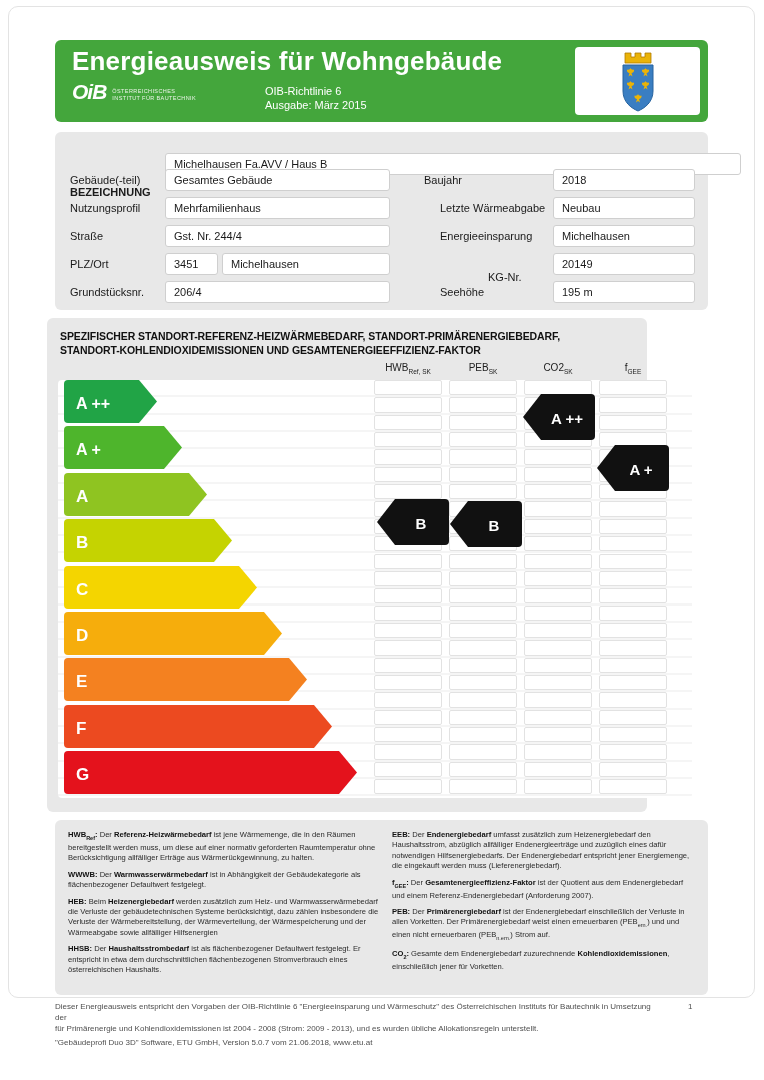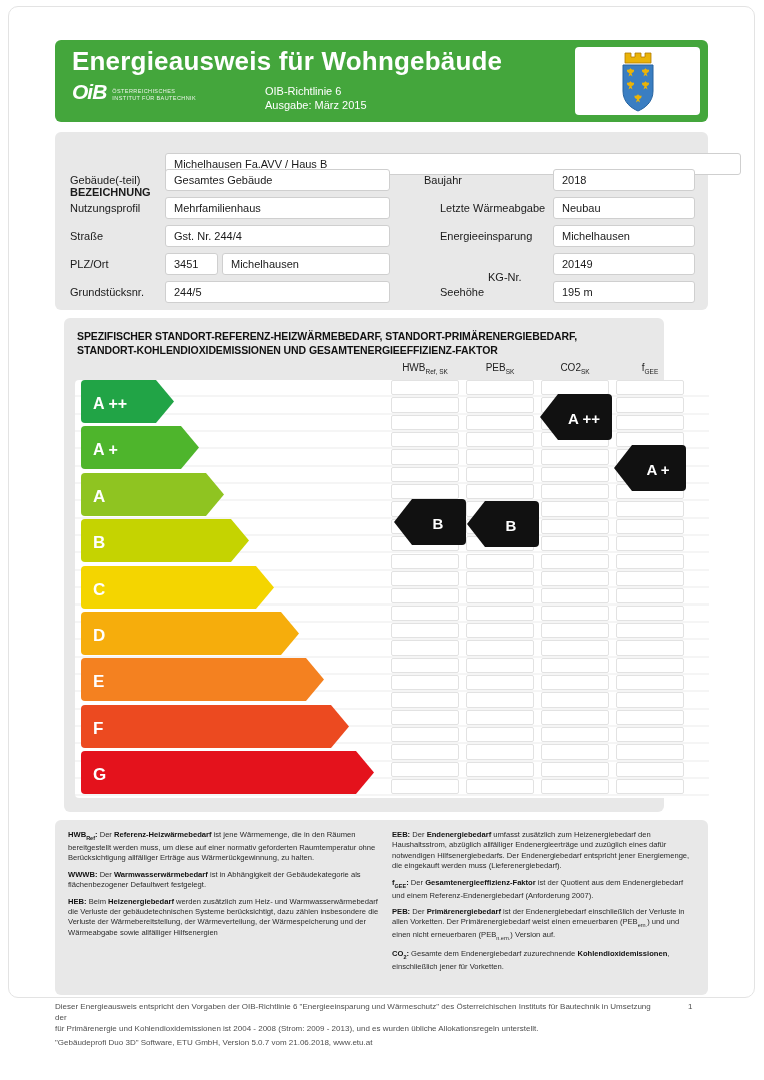--- a/index.html
+++ b/index.html
@@ -24,21 +24,21 @@
   
   .panel { position:absolute; background:#e8e8e8; border-radius:6px; }
   #info { left:55px; top:132px; width:653px; height:178px; }
   .lbl { position:absolute; font-size:11px; color:#1a1a1a; line-height:22px; white-space:nowrap; }
   .lbl.b { font-weight:bold; }
   .vbox { position:absolute; height:22px; background:#fff; border:1px solid #cfcfcf;
           border-radius:3px; font-size:11px; color:#1a1a1a; line-height:20px; padding-left:8px;
           white-space:nowrap; overflow:hidden; }
 
   
-  #chartp { left:64px; top:318px; width:600px; height:494px; }
+  #chartp { left:47px; top:318px; width:600px; height:494px; }
   .ct { position:absolute; left:13px; font-size:10.5px; font-weight:bold; color:#111; letter-spacing:-0.1px; white-space:nowrap;}
   .colhdr { position:absolute; width:68px; text-align:center; font-size:10px; color:#222; top:44px; white-space:nowrap;}
   .colhdr sub { font-size:6.5px; }
   #plot { position:absolute; left:11px; top:62px; width:634px; height:418px;
           background:#fff; border-radius:4px;
           background-image:repeating-linear-gradient(to bottom, #ffffff 0px, #ffffff 15.3px, #f5f5f5 15.3px, #f5f5f5 17.35px); }
   .cell { position:absolute; width:68px; height:15.3px; background:#fff;
           border:1px solid #e2e2e2; border-radius:2px; }
   .band { position:absolute; left:6px; }
   .indic { position:absolute; }
@@ -110,21 +110,21 @@
     <div class="lbl" style="left:385px; top:93px;">Energieeinsparung</div>
     <div class="vbox" style="left:498px; top:93px; width:142px;">Michelhausen</div>
 
     <div class="lbl" style="left:15px; top:121px;">PLZ/Ort</div>
     <div class="vbox" style="left:110px; top:121px; width:53px;">3451</div>
     <div class="vbox" style="left:167px; top:121px; width:168px;">Michelhausen</div>
     <div class="lbl" style="left:385px; top:134px;margin-left:48px;">KG-Nr.</div>
     <div class="vbox" style="left:498px; top:121px; width:142px;">20149</div>
 
     <div class="lbl" style="left:15px; top:149px;">Grundstücksnr.</div>
-    <div class="vbox" style="left:110px; top:149px; width:225px;">244/5</div>
+    <div class="vbox" style="left:110px; top:149px; width:225px;">206/4</div>
     <div class="lbl" style="left:385px; top:149px;">Seehöhe</div>
     <div class="vbox" style="left:498px; top:149px; width:142px;">195 m</div>
   </div>
 
   <div class="panel" id="chartp">
     <div class="ct" style="top:12px;">SPEZIFISCHER STANDORT-REFERENZ-HEIZWÄRMEBEDARF, STANDORT-PRIMÄRENERGIEBEDARF,</div>
     <div class="ct" style="top:26px;">STANDORT-KOHLENDIOXIDEMISSIONEN UND GESAMTENERGIEEFFIZIENZ-FAKTOR</div>
 
     <div class="colhdr" style="left:327px;"><span>HWB</span><sub>Ref, SK</sub></div>
     <div class="colhdr" style="left:402px;"><span>PEB</span><sub>SK</sub></div>
@@ -281,25 +281,26 @@
           <text x="44" y="30" text-anchor="middle" fill="#fff" font-size="15" font-weight="bold" font-family="&quot;Liberation Sans&quot;, sans-serif">A +</text>
         </svg>
       </div>
   </div>
 
   <div class="panel" id="defs">
     <div class="defcol" id="defL" style="left:13px; width:312px;">
         <p><b>HWB<sub>Ref</sub></b><b>:</b><span> Der </span><b>Referenz-Heizwärmebedarf</b><span> ist jene Wärmemenge, die in den Räumen bereitgestellt werden muss, um diese auf einer normativ geforderten Raumtemperatur ohne Berücksichtigung allfälliger Erträge aus Wärmerückgewinnung, zu halten.</span></p>
         <p><b>WWWB:</b><span> Der </span><b>Warmwasserwärmebedarf</b><span> ist in Abhängigkeit der Gebäudekategorie als flächenbezogener Defaultwert festgelegt.</span></p>
         <p><b>HEB:</b><span> Beim </span><b>Heizenergiebedarf</b><span> werden zusätzlich zum Heiz- und Warmwasserwärmebedarf die Verluste der gebäudetechnischen Systeme berücksichtigt, dazu zählen insbesondere die Verluste der Wärmebereitstellung, der Wärmeverteilung, der Wärmespeicherung und der Wärmeabgabe sowie allfälliger Hilfsenergien</span></p>
+        <p><b>HHSB:</b><span> Der </span><b>Haushaltsstrombedarf</b><span> ist als flächenbezogener Defaultwert festgelegt. Er entspricht in etwa dem durchschnittlichen flächenbezogenen Stromverbrauch eines österreichischen Haushalts.</span></p>
       </div>
     <div class="defcol" id="defR" style="left:337px; width:305px;">
         <p><b>EEB:</b><span> Der </span><b>Endenergiebedarf</b><span> umfasst zusätzlich zum Heizenergiebedarf den Haushaltsstrom, abzüglich allfälliger Endenergieerträge und zuzüglich eines dafür notwendigen Hilfsenergiebedarfs. Der Endenergiebedarf entspricht jener Energiemenge, die eingekauft werden muss (Lieferenergiebedarf).</span></p>
         <p><b>f<sub>GEE</sub></b><b>:</b><span> Der </span><b>Gesamtenergieeffizienz-Faktor</b><span> ist der Quotient aus dem Endenergiebedarf und einem Referenz-Endenergiebedarf (Anforderung 2007).</span></p>
-        <p><b>PEB:</b><span> Der </span><b>Primärenergiebedarf</b><span> ist der Endenergiebedarf einschließlich der Verluste in allen Vorketten. Der Primärenergiebedarf weist einen erneuerbaren (PEB</span><span><sub>ern.</sub></span><span>) und und einen nicht erneuerbaren (PEB</span><span><sub>n.ern.</sub></span><span>) Version auf.</span></p>
+        <p><b>PEB:</b><span> Der </span><b>Primärenergiebedarf</b><span> ist der Endenergiebedarf einschließlich der Verluste in allen Vorketten. Der Primärenergiebedarf weist einen erneuerbaren (PEB</span><span><sub>ern.</sub></span><span>) und und einen nicht erneuerbaren (PEB</span><span><sub>n.ern.</sub></span><span>) Strom auf.</span></p>
         <p><b>CO<sub>2</sub></b><b>:</b><span> Gesamte dem Endenergiebedarf zuzurechnende </span><b>Kohlendioxidemissionen</b><span>, einschließlich jener für Vorketten.</span></p>
       </div>
   </div>
 
   <div id="foot">
     <div>Dieser Energieausweis entspricht den Vorgaben der OIB-Richtlinie 6 "Energieeinsparung und Wärmeschutz" des Österreichischen Instituts für Bautechnik in Umsetzung der</div>
     <div>für Primärenergie und Kohlendioxidemissionen ist 2004 - 2008 (Strom: 2009 - 2013), und es wurden übliche Allokationsregeln unterstellt.</div>
     <div id="software">"Gebäudeprofi Duo 3D" Software, ETU GmbH, Version 5.0.7 vom 21.06.2018, www.etu.at</div>
   </div>
   <div id="pagenum">1</div>

